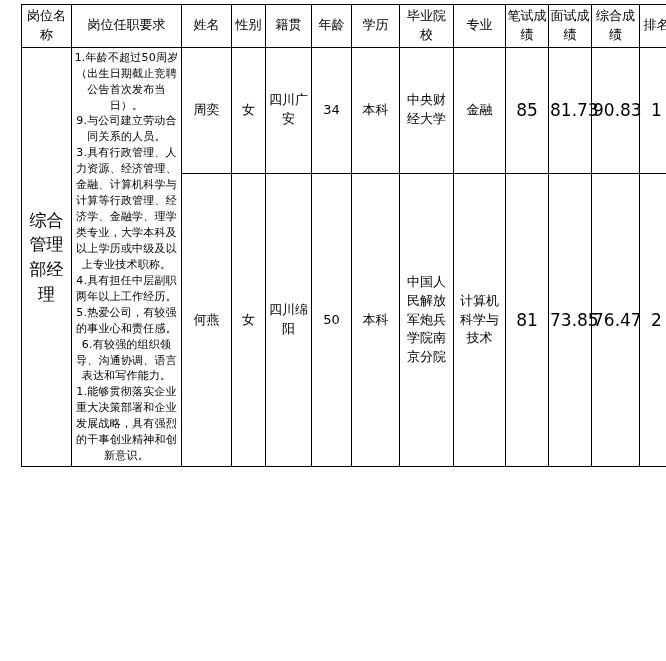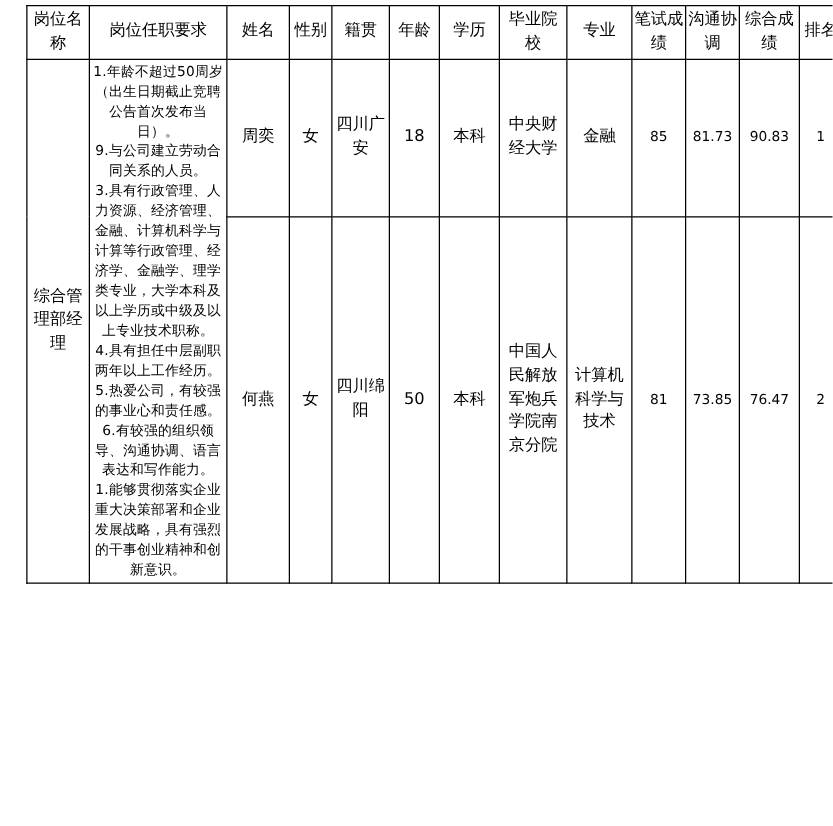--- a/index.html
+++ b/index.html
@@ -41,30 +41,30 @@
   }
   td.req {
     text-align: left;
     vertical-align: top;
     font-size: 11px;
     line-height: 1.5;
     padding: 3px 4px 3px 4px;
     letter-spacing: 0.2px;
   }
   td.postname {
-    font-size: 13px;
+    font-size: 17px;
     line-height: 1.5;
     padding: 2px 6px;
   }
   td.name, td.sex, td.native, td.age, td.edu, td.school, td.major {
     font-size: 13px;
     line-height: 1.5;
   }
   td.score, td.rank {
-    font-size: 11px;
+    font-size: 17px;
     line-height: 1.45;
   }
   .req p {
     margin: 0 0 0 0;
     text-indent: 0;
   }
 </style>
 </head>
 <body>
 
@@ -90,41 +90,41 @@
         <td>岗位名称</td>
         <td>岗位任职要求</td>
         <td>姓名</td>
         <td>性别</td>
         <td>籍贯</td>
         <td>年龄</td>
         <td>学历</td>
         <td>毕业院校</td>
         <td>专业</td>
         <td>笔试成绩</td>
-        <td>沟通协调</td>
+        <td>面试成绩</td>
         <td>综合成绩</td>
         <td>排名</td>
       </tr>
     </thead>
     <tbody>
       <tr>
         <td class="postname" rowspan="2">综合管理部经理</td>
         <td class="req" rowspan="2">
           <p>1.年龄不超过50周岁（出生日期截止竞聘公告首次发布当日）。</p>
           <p>9.与公司建立劳动合同关系的人员。</p>
           <p>3.具有行政管理、人力资源、经济管理、金融、计算机科学与计算等行政管理、经济学、金融学、理学类专业，大学本科及以上学历或中级及以上专业技术职称。</p>
           <p>4.具有担任中层副职两年以上工作经历。</p>
           <p>5.热爱公司，有较强的事业心和责任感。</p>
           <p>6.有较强的组织领导、沟通协调、语言表达和写作能力。</p>
           <p>1.能够贯彻落实企业重大决策部署和企业发展战略，具有强烈的干事创业精神和创新意识。</p>
         </td>
         <td class="name">周奕</td>
         <td class="sex">女</td>
         <td class="native">四川广安</td>
-        <td class="age">18</td>
+        <td class="age">34</td>
         <td class="edu">本科</td>
         <td class="school">中央财经大学</td>
         <td class="major">金融</td>
         <td class="score">85</td>
         <td class="score">81.73</td>
         <td class="score">90.83</td>
         <td class="rank">1</td>
       </tr>
       <tr>
         <td class="name">何燕</td>

